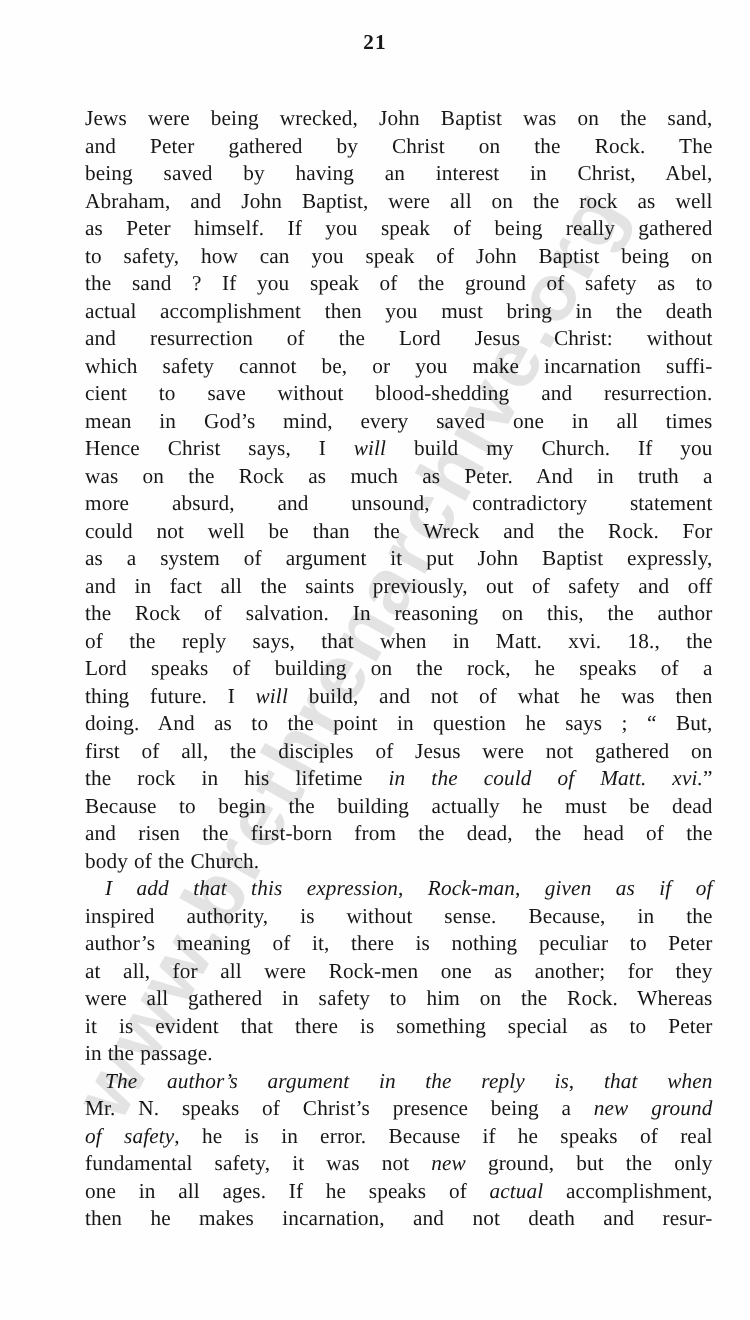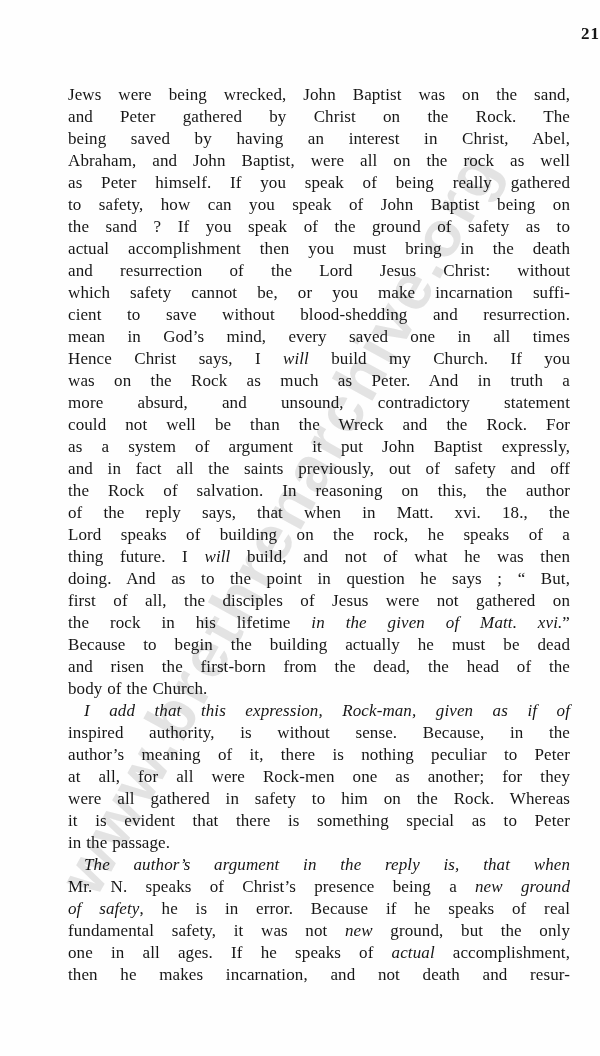--- a/index.html
+++ b/index.html
@@ -30,21 +30,21 @@
     opacity: 0.5;
     white-space: nowrap;
     z-index: 0;
     user-select: none;
   }
   .page-number {
     position: absolute;
     top: 24px;
     left: 0;
     width: 100%;
-    text-align: right;
+    text-align: center;
     font-size: 17px;
     font-weight: bold;
     letter-spacing: 1px;
     z-index: 1;
   }
   .text-block {
     position: absolute;
     top: 84px;
     left: 40px;
     width: 502px;
@@ -92,21 +92,21 @@
         <div class="line"><span>more absurd, and unsound, contradictory statement</span></div>
         <div class="line"><span>could not well be than the Wreck and the Rock. For</span></div>
         <div class="line"><span>as a system of argument it put John Baptist expressly,</span></div>
         <div class="line"><span>and in fact all the saints previously, out of safety and off</span></div>
         <div class="line"><span>the Rock of salvation. In reasoning on this, the author</span></div>
         <div class="line"><span>of the reply says, that when in Matt. xvi. 18., the</span></div>
         <div class="line"><span>Lord speaks of building on the rock, he speaks of a</span></div>
         <div class="line"><span>thing future. I </span><em>will</em><span> build, and not of what he was then</span></div>
         <div class="line"><span>doing. And as to the point in question he says ; “ But,</span></div>
         <div class="line"><span>first of all, the disciples of Jesus were not gathered on</span></div>
-        <div class="line"><span>the rock in his lifetime </span><em>in the given of Matt. xvi.</em><span>”</span></div>
+        <div class="line"><span>the rock in his lifetime </span><em>in the could of Matt. xvi.</em><span>”</span></div>
         <div class="line"><span>Because to begin the building actually he must be dead</span></div>
         <div class="line"><span>and risen the first-born from the dead, the head of the</span></div>
         <div class="line flush"><span>body of the Church.</span></div>
       </div>
       <div class="paragraph">
         <div class="line indent"><span>I add that this expression, Rock-man, given as if of</span></div>
         <div class="line"><span>inspired authority, is without sense. Because, in the</span></div>
         <div class="line"><span>author’s meaning of it, there is nothing peculiar to Peter</span></div>
         <div class="line"><span>at all, for all were Rock-men one as another; for they</span></div>
         <div class="line"><span>were all gathered in safety to him on the Rock. Whereas</span></div>

